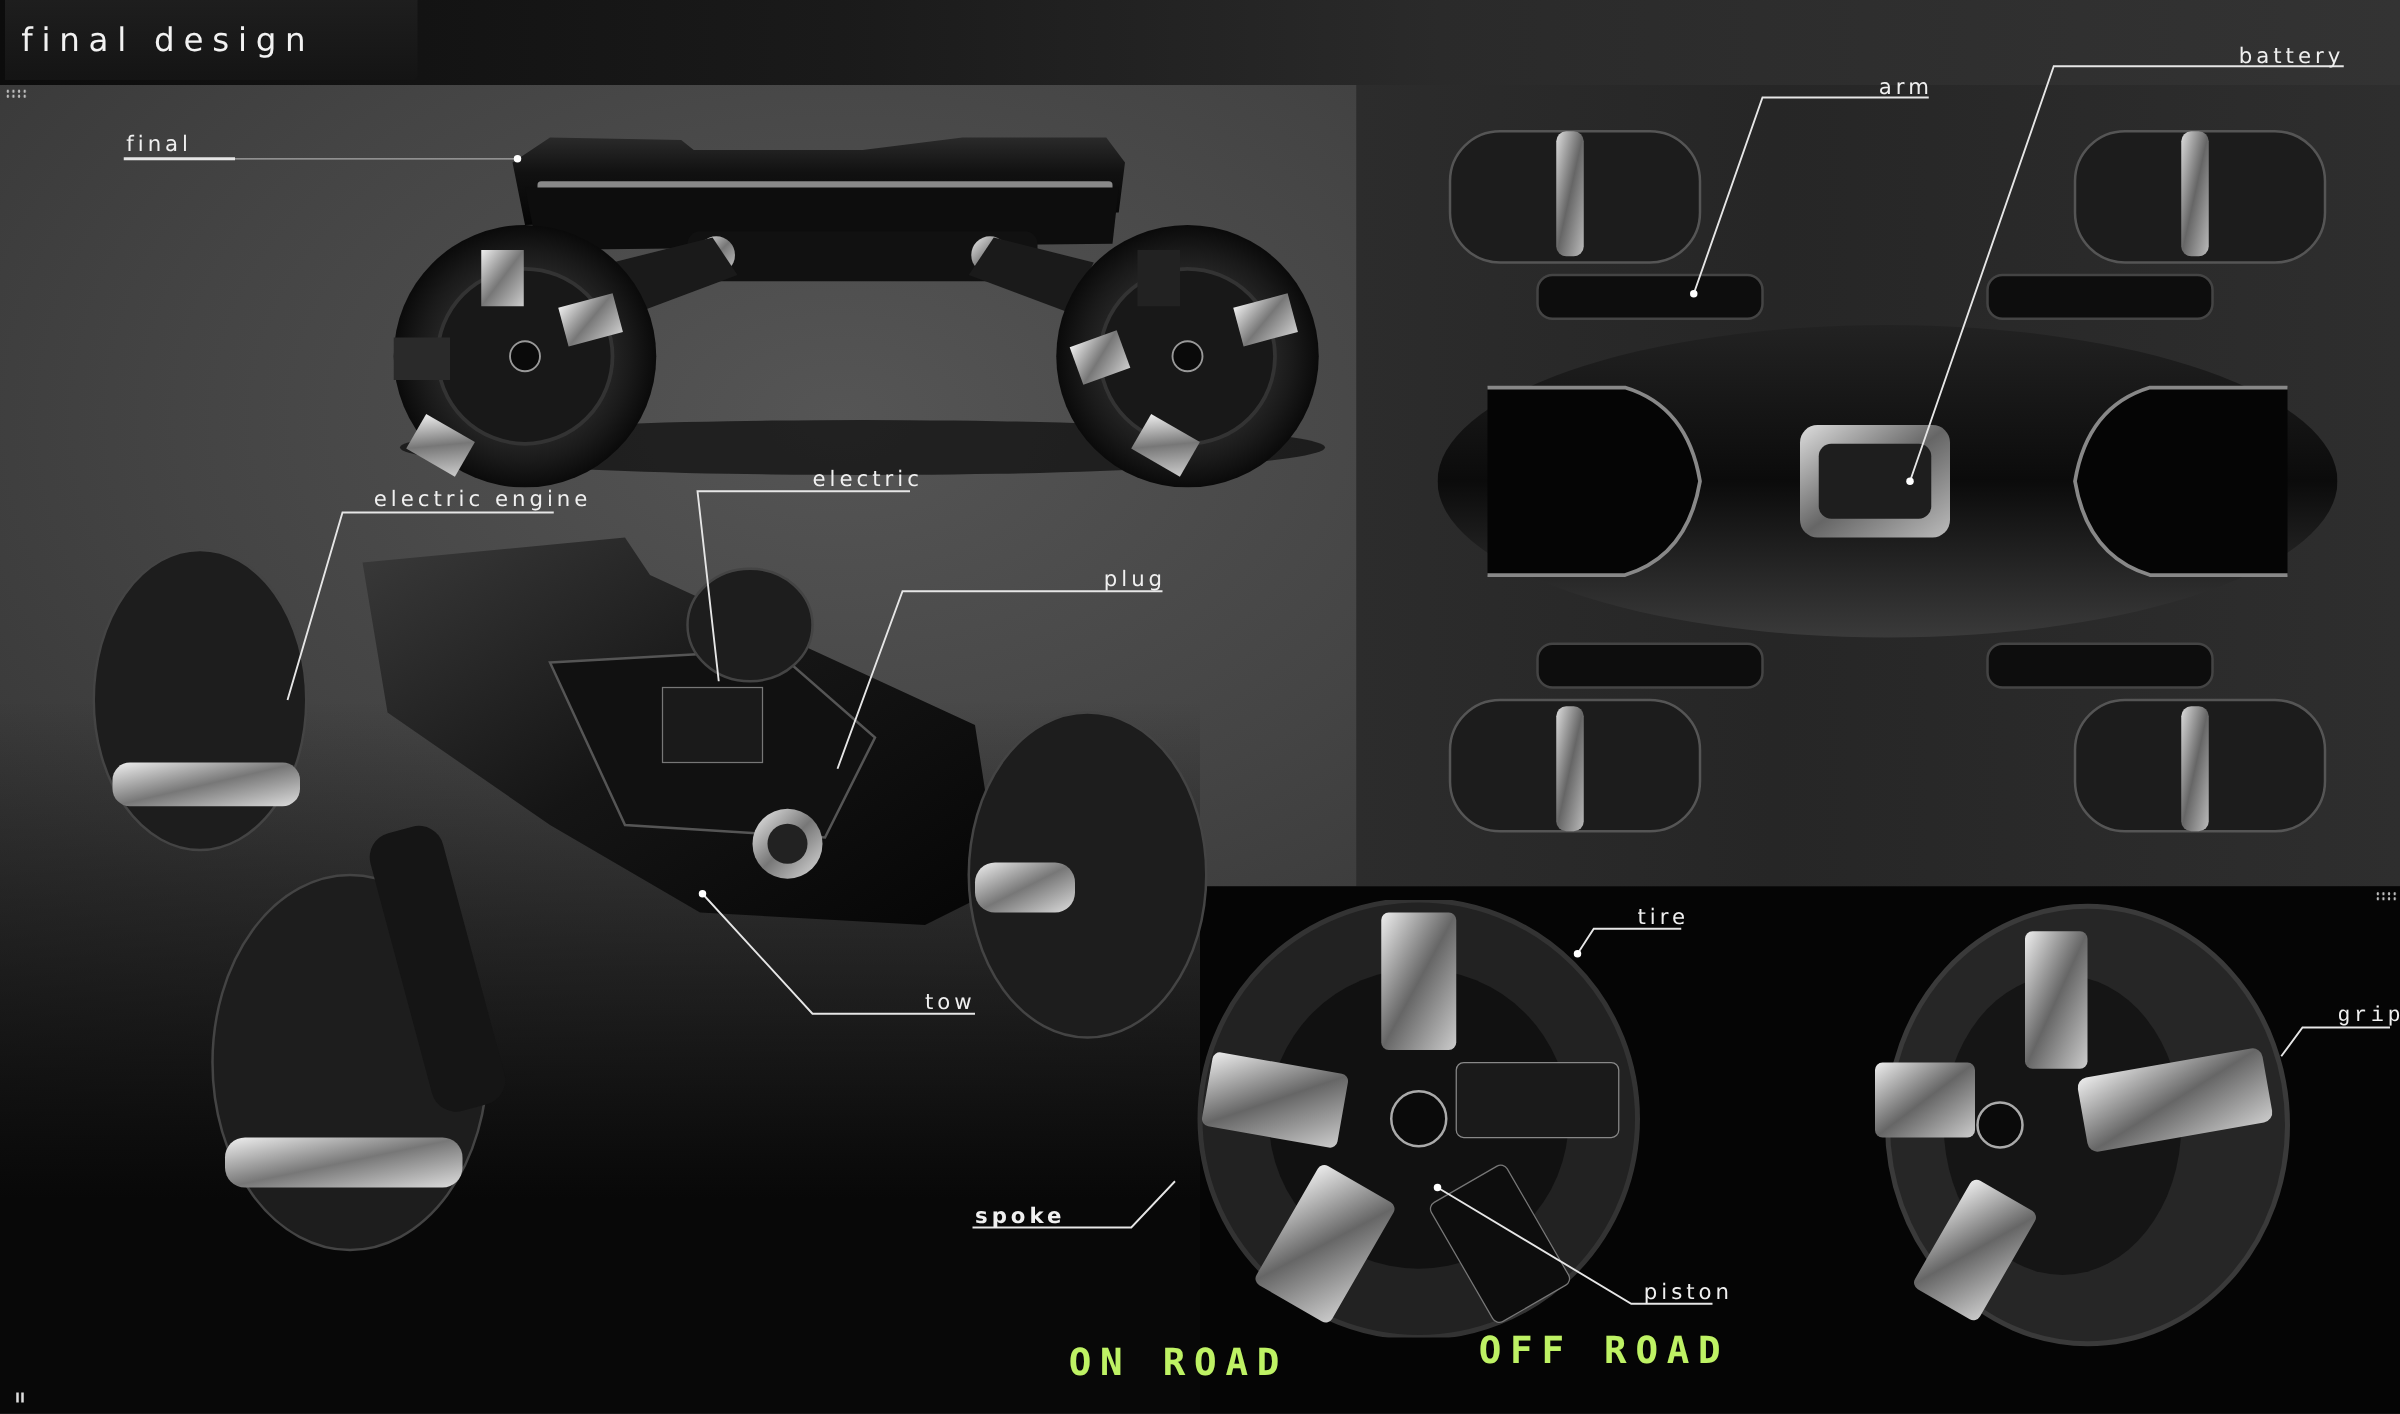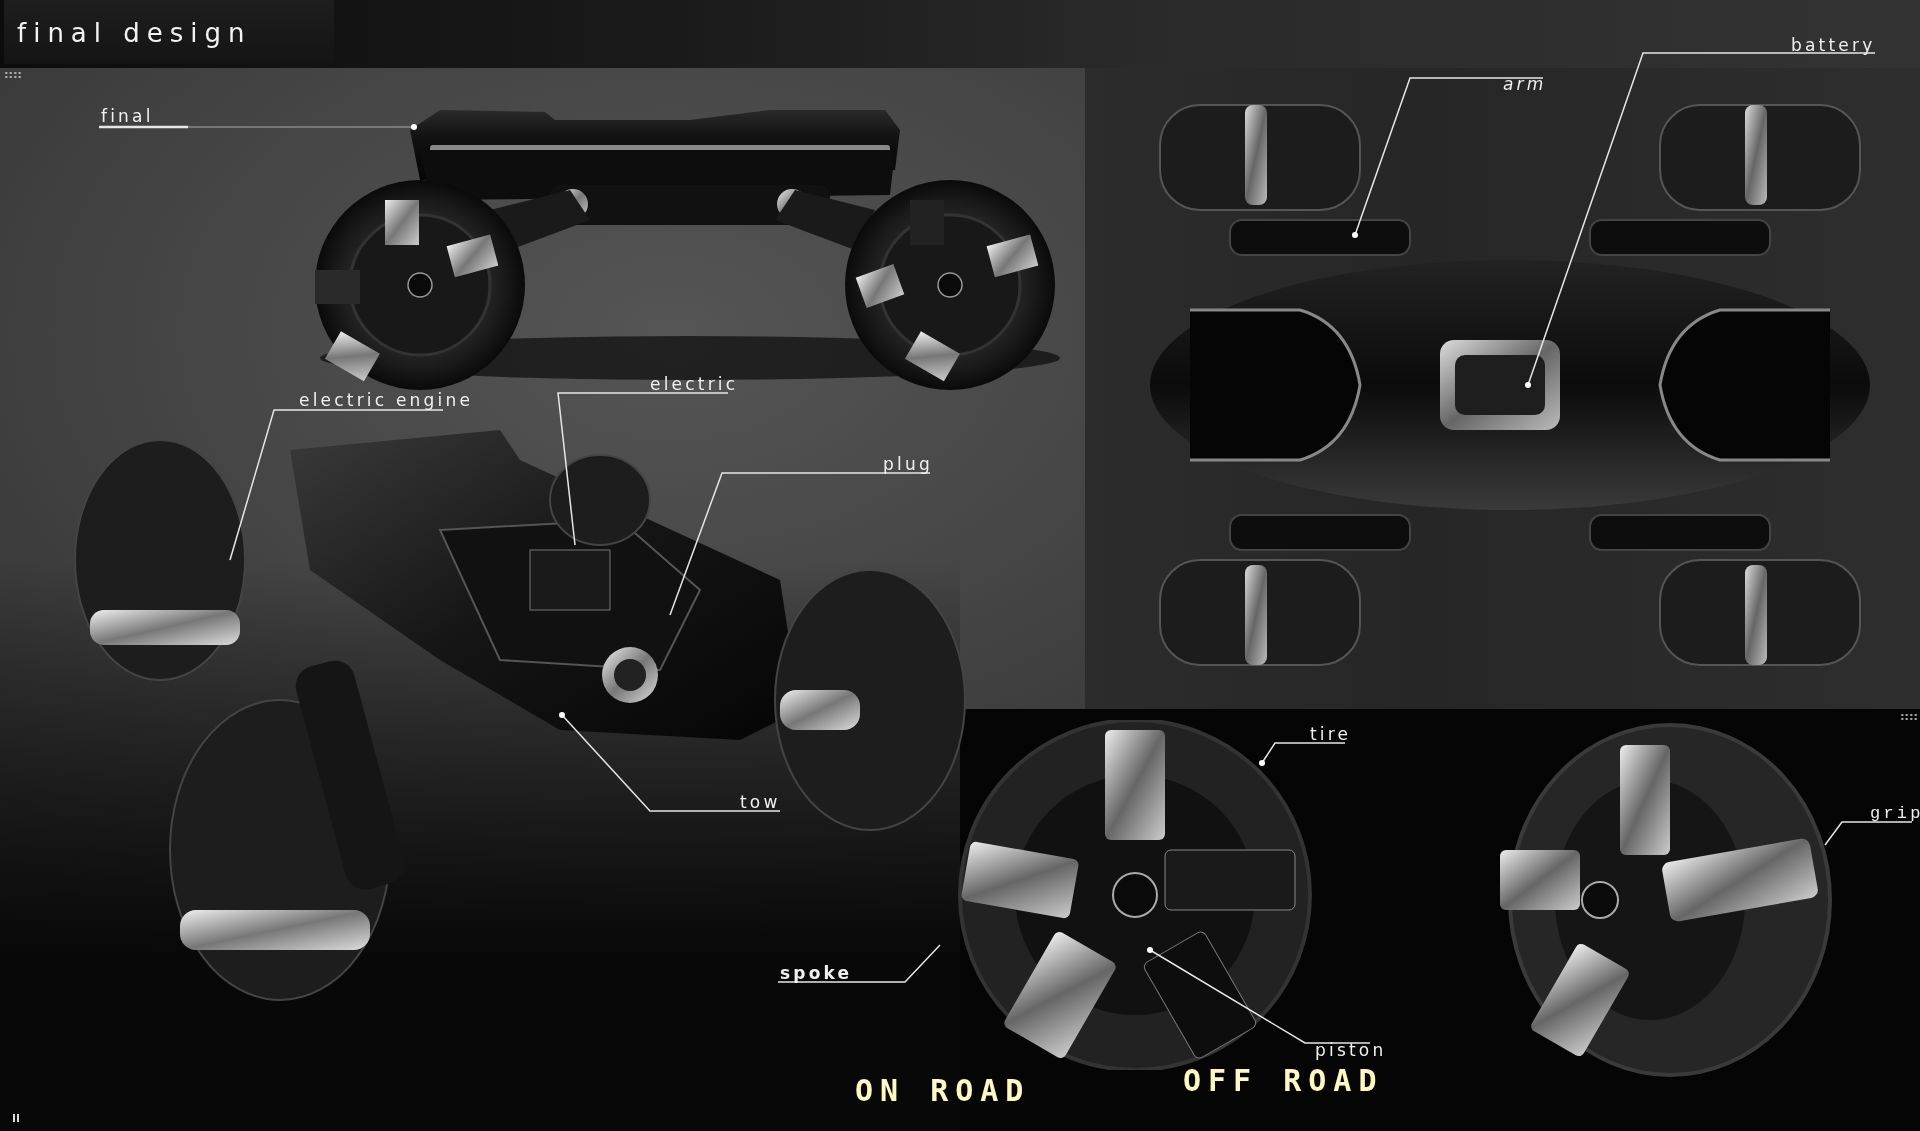--- a/index.html
+++ b/index.html
@@ -48,21 +48,21 @@
     position:absolute; left:13px; top:1114px; width:6px; height:8px;
     border-left:2px solid #ddd; border-right:2px solid #ddd; box-sizing:border-box;
   }
   
   .label {
     position:absolute; color:#f0f0f0; font-size:17px; letter-spacing:3.2px;
     white-space:nowrap; line-height:1;
   }
   svg.leaders { position:absolute; left:0; top:0; }
   .mode {
-    position:absolute; color:#fef9c3; font-size:30px; font-weight:bold;
+    position:absolute; color:#bef264; font-size:30px; font-weight:bold;
     letter-spacing:7px; font-family:"DejaVu Sans Mono", monospace;
   }
   
   .render { position:absolute; }
 </style>
 </head>
 <body>
 
 <div id="board">
   <div class="bg-main"></div>
@@ -261,26 +261,26 @@
       <circle cx="414" cy="127" r="3"></circle>
       <circle cx="1355" cy="235" r="3"></circle>
       <circle cx="1528" cy="385" r="3"></circle>
       <circle cx="562" cy="715" r="3"></circle>
       <circle cx="1262" cy="763" r="3"></circle>
       <circle cx="1150" cy="950" r="3"></circle>
     </g>
   </svg>
 
   <div class="label" style="left:101px;top:108px;">final</div>
-  <div class="label" style="left:1503px;top:76px;font-style:italic;">arm</div>
+  <div class="label" style="left:1503px;top:62px;">arm</div>
   <div class="label" style="left:1791px;top:37px;">battery</div>
   <div class="label" style="left:299px;top:392px;">electric engine</div>
   <div class="label" style="left:650px;top:376px;">electric</div>
   <div class="label" style="left:883px;top:456px;">plug</div>
   <div class="label" style="left:740px;top:794px;">tow</div>
   <div class="label" style="left:1310px;top:726px;">tire</div>
   <div class="label" style="left:780px;top:965px;font-weight:bold;">spoke</div>
-  <div class="label" style="left:1315px;top:1026px;margin-top:16px;">piston</div>
+  <div class="label" style="left:1315px;top:1026px;">piston</div>
   <div class="label" style="left:1870px;top:805px;font-family:Liberation Mono, monospace;">grip</div>
 
   <div class="mode" style="left:855px;top:1073px;">ON ROAD</div>
   <div class="mode" style="left:1183px;top:1063px;">OFF ROAD</div>
 </div>
 
 </body></html>

